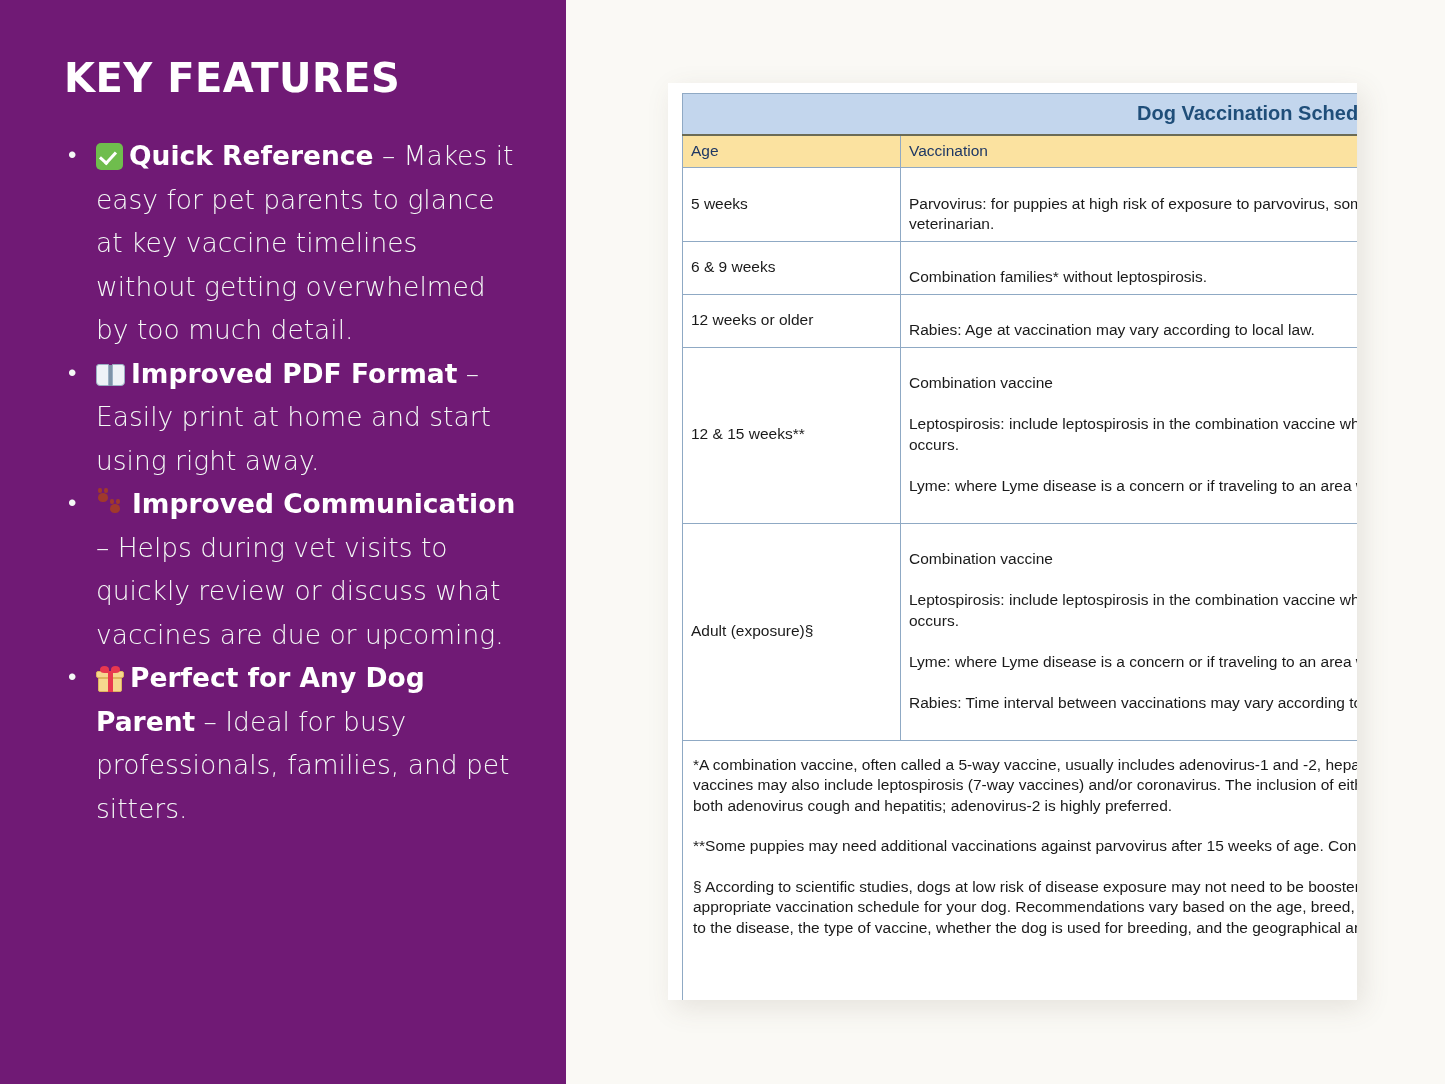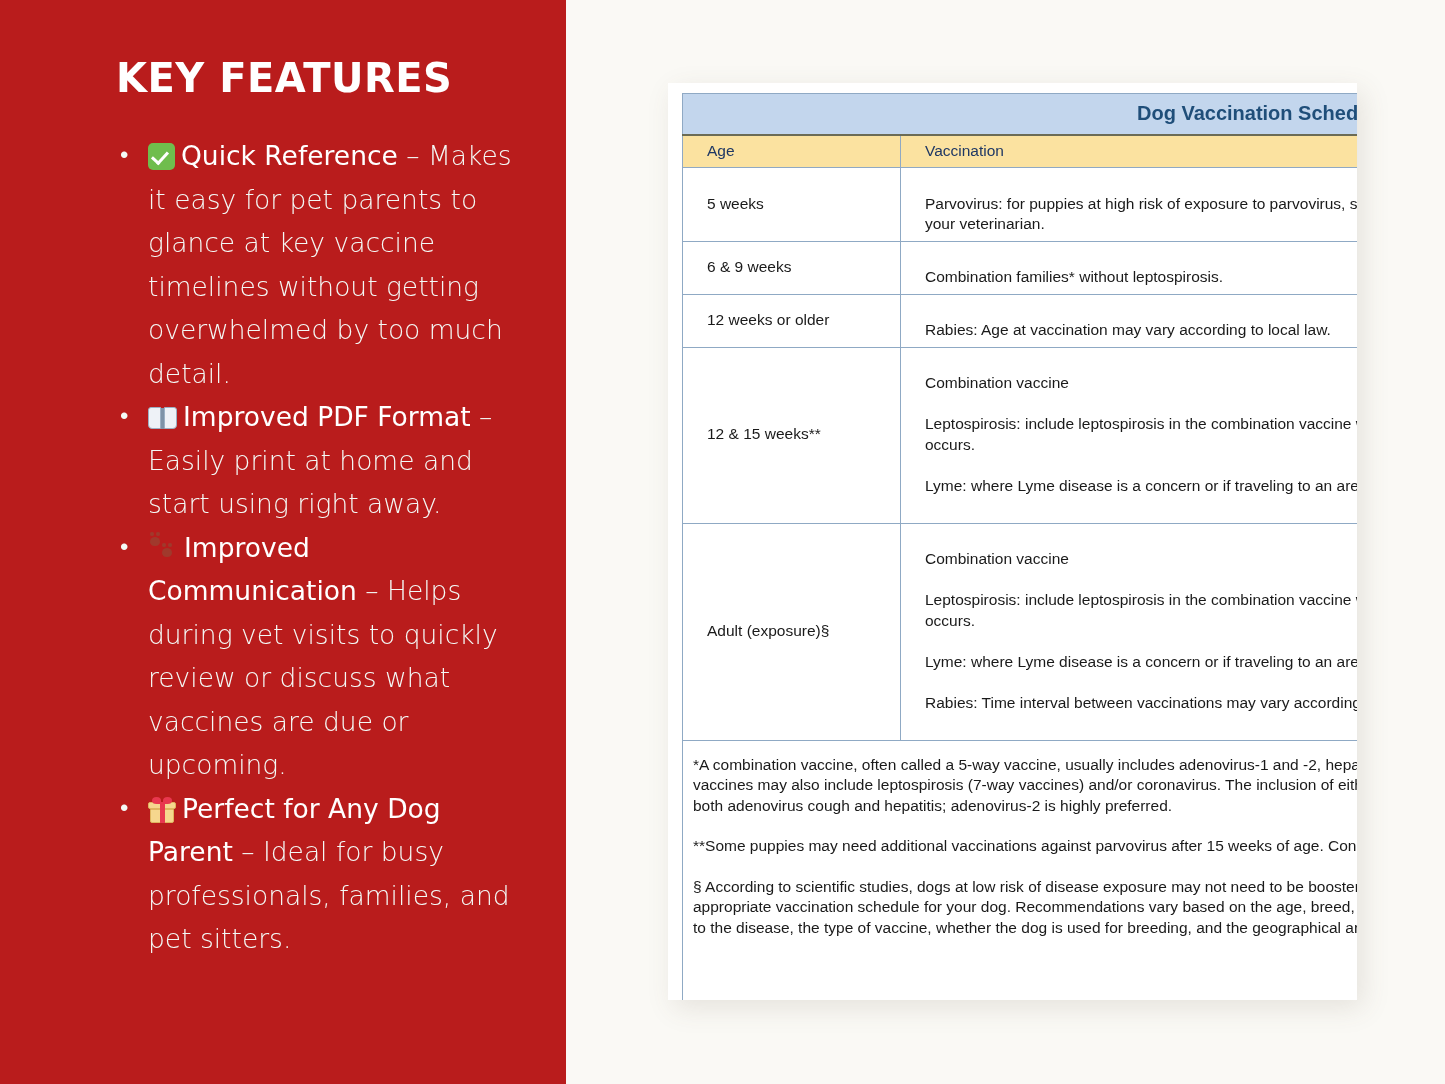--- a/index.html
+++ b/index.html
@@ -15,23 +15,23 @@
     position: relative;
   }
 
   
   #left-panel {
     position: absolute;
     left: 0;
     top: 0;
     width: 566px;
     height: 1084px;
-    background: #b91c1c;
+    background: #701a75;
     box-sizing: border-box;
-    padding: 56px 46px 0 116px;
+    padding: 56px 46px 0 64px;
     overflow: hidden;
   }
   #panel-title {
     color: #ffffff;
     font-family: "DejaVu Sans", sans-serif;
     font-weight: bold;
     font-size: 40px;
     letter-spacing: 0.5px;
     margin: 0 0 34px 0;
     line-height: 1.1;
@@ -54,21 +54,21 @@
   .feature-item::before {
     content: "\2022";
     position: absolute;
     left: 4px;
     top: 0;
     font-size: 24px;
     line-height: 43.5px;
     color: #f4f9f6;
   }
   .feat-strong {
-    font-weight: normal;
+    font-weight: bold;
     color: #ffffff;
   }
   .emoji {
     display: inline-block;
     width: 28px;
     height: 26px;
     vertical-align: -5px;
     margin-right: 6px;
     position: relative;
   }
@@ -190,21 +190,21 @@
   table.vac {
     border-collapse: collapse;
     table-layout: fixed;
     width: 1160px;
     font-family: "Liberation Sans", sans-serif;
     color: #1a1a1a;
   }
   table.vac td, table.vac th {
     border: 1px solid #8fa9c4;
     vertical-align: middle;
-    padding: 5px 8px 6px 24px;
+    padding: 5px 8px 6px 8px;
     font-size: 15.5px;
     line-height: 20.5px;
     font-weight: normal;
     text-align: left;
   }
   .col-age { width: 218px; }
 
   #tbl-title {
     background: #c3d6ed;
     color: #1f4e79;

